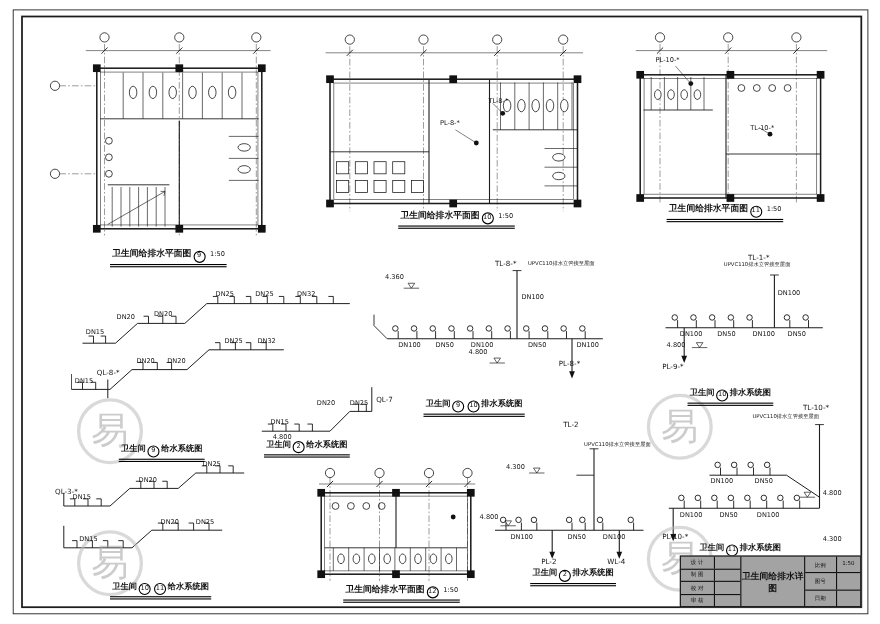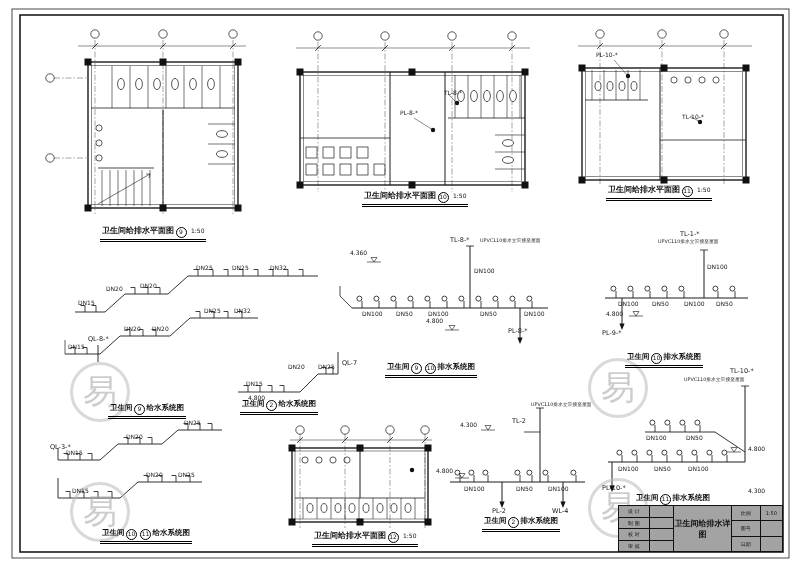--- a/index.html
+++ b/index.html
@@ -414,21 +414,21 @@
     <span class="lbl" style="left: 246px; top: 381px;">DN15</span>
     <span class="lbl" style="left: 288px; top: 364px;">DN20</span>
     <span class="lbl" style="left: 318px; top: 364px;">DN25</span>
     <span class="lbl" style="left: 50px; top: 444px; font-size: 6.5px;">QL-3-*</span>
     <span class="lbl" style="left: 66px; top: 450px;">DN15</span>
     <span class="lbl" style="left: 126px; top: 434px;">DN20</span>
     <span class="lbl" style="left: 184px; top: 420px;">DN25</span>
     <span class="lbl" style="left: 72px; top: 488px;">DN15</span>
     <span class="lbl" style="left: 146px; top: 472px;">DN20</span>
     <span class="lbl" style="left: 178px; top: 472px;">DN25</span>
-    <span class="lbl" style="left: 512px; top: 418px; font-size: 6.5px;">TL-2</span>
+    <span class="lbl" style="left: 512px; top: 383px; font-size: 6.5px;">TL-2</span>
     <span class="lbl" style="left: 531px; top: 403px; font-size: 4.8px;">UPVC110排水立管接至屋面</span>
     <span class="lbl" style="left: 460px; top: 422px;">4.300</span>
     <span class="lbl" style="left: 436px; top: 468px;">4.800</span>
     <span class="lbl" style="left: 492px; top: 508px; font-size: 6.5px;">PL-2</span>
     <span class="lbl" style="left: 552px; top: 508px; font-size: 6.5px;">WL-4</span>
     <span class="lbl" style="left: 464px; top: 486px;">DN100</span>
     <span class="lbl" style="left: 516px; top: 486px;">DN50</span>
     <span class="lbl" style="left: 548px; top: 486px;">DN100</span>
     <span class="lbl" style="left: 730px; top: 368px; font-size: 6.5px;">TL-10-*</span>
     <span class="lbl" style="left: 684px; top: 378px; font-size: 4.8px;">UPVC110排水立管接至屋面</span>

